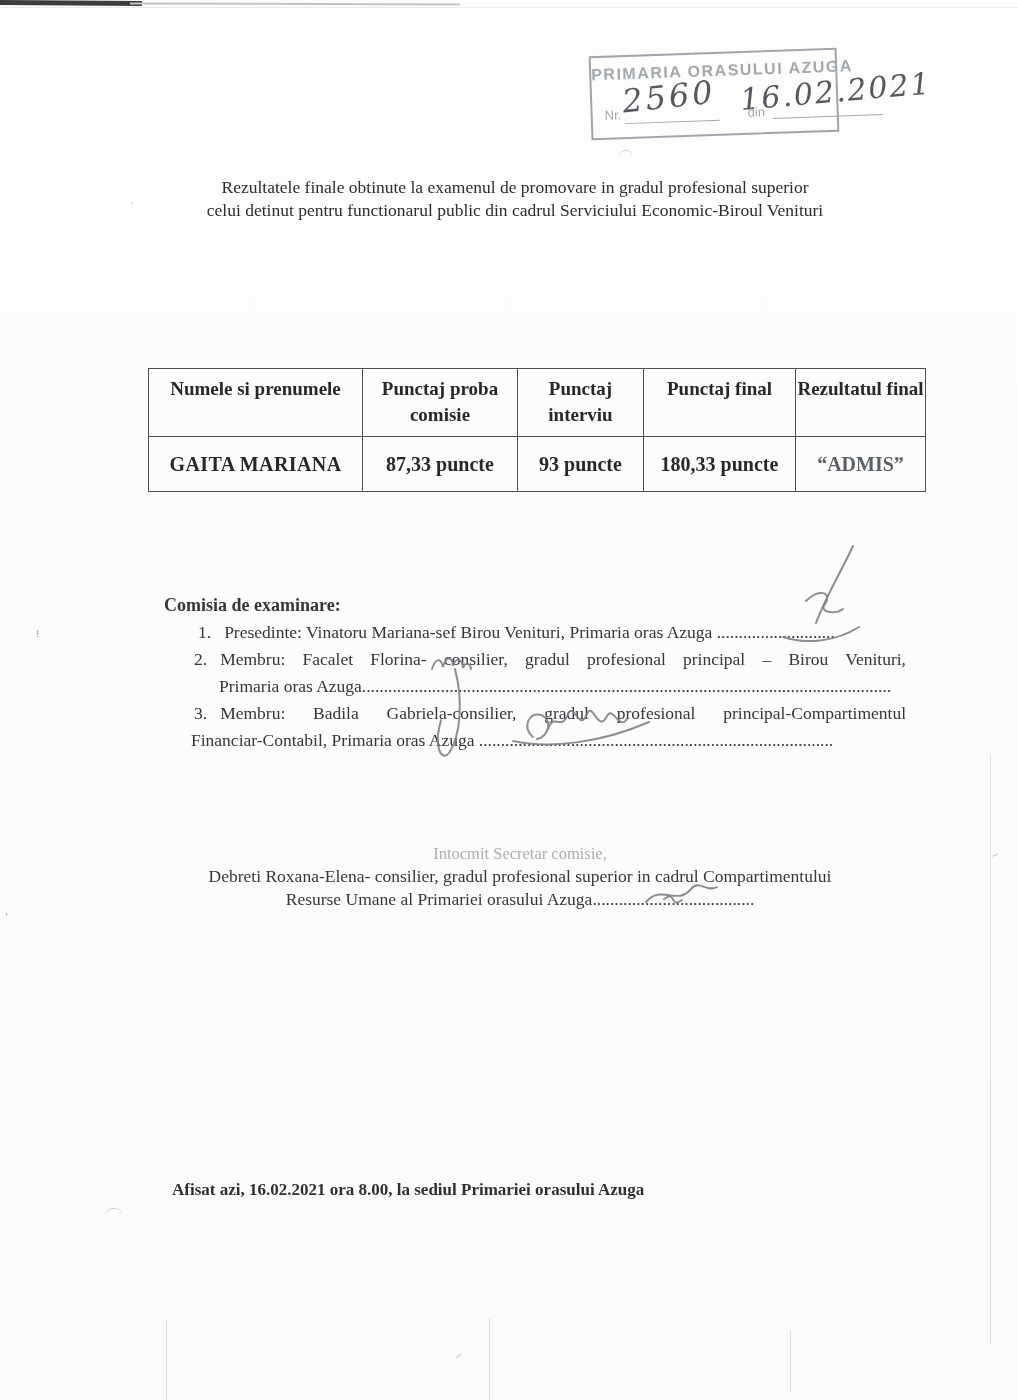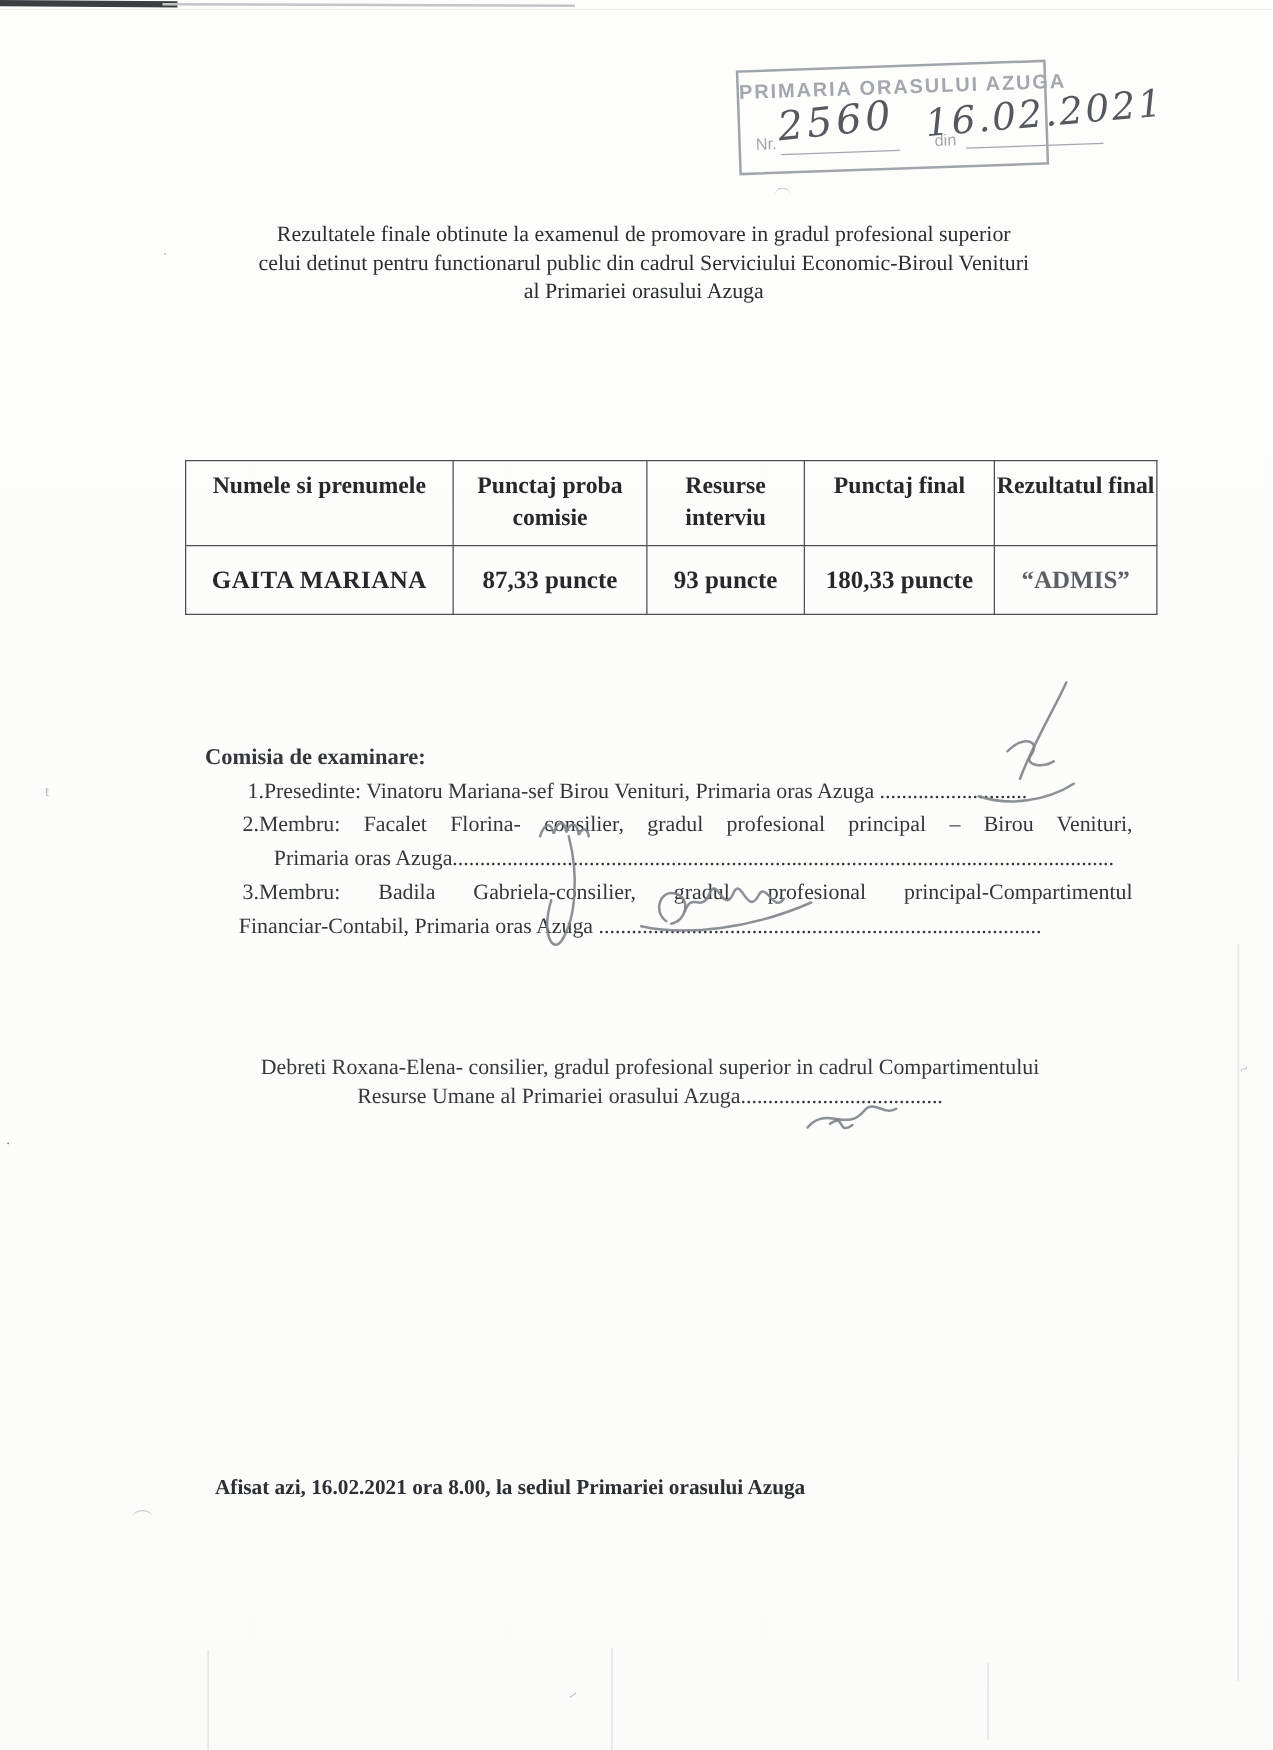--- a/index.html
+++ b/index.html
@@ -70,21 +70,21 @@
     font-weight:normal;font-size:17px;color:#5b5f66;
     vertical-align:top;padding-top:8px;
   }
   tr.hdr{height:68px;} tr.data{height:55px;}
 
   
   .commission{position:absolute;left:164px;top:592px;width:742px;font-size:17.5px;line-height:27px;color:#33363b;}
   .commission-heading{font-weight:bold;font-size:18px;}
   .c-line{display:flex;white-space:nowrap;overflow:hidden;}
   .c-line .num{flex:0 0 auto;}
-  .c-line .txt{flex:1 1 auto;overflow:hidden;}
+  .c-line .txt{flex:1 1 auto;margin-left:13px;overflow:hidden;}
   .just .txt{white-space:normal;text-align:justify;text-align-last:justify;}
   .pl1{padding-left:34px;} .pl2{padding-left:30px;} .pl3{padding-left:55px;} .pl4{padding-left:27px;}
 
   
   .secretary{position:absolute;left:120px;top:842px;width:800px;text-align:center;font-size:17.5px;line-height:23px;color:#34373c;}
   .sec-faded{color:#a9aeb6;filter:blur(.4px);font-size:16.5px;}
 
   
   .footer-line{position:absolute;left:172px;top:1180px;font-weight:bold;font-size:17px;color:#2c2f34;}
 
@@ -120,36 +120,35 @@
       <span class="stamp-din-label">din</span>
       <span class="stamp-line2"></span>
       <span class="hand hand-nr">2560</span>
       <span class="hand hand-date">16.02.2021</span>
     </div>
   </div>
 
   <div class="title-block">
     <div>Rezultatele finale obtinute la examenul de promovare in gradul profesional superior</div>
     <div>celui detinut pentru functionarul public din cadrul Serviciului Economic-Biroul Venituri</div>
-    <div>al Primariei orasului Azuga</div>
   </div>
 
   <table class="results">
     <colgroup>
       <col style="width:214px">
         <col style="width:155px">
         <col style="width:126px">
         <col style="width:152px">
         <col style="width:130px">
     </colgroup>
     <tbody>
         <tr class="hdr">
       <th>Numele si prenumele</th>
       <th>Punctaj proba comisie</th>
-      <th>Resurse interviu</th>
+      <th>Punctaj interviu</th>
       <th>Punctaj final</th>
       <th>Rezultatul final</th>
     </tr>
     <tr class="data">
       <td class="cell-name">GAITA MARIANA</td>
       <td>87,33 puncte</td>
       <td>93 puncte</td>
       <td>180,33 puncte</td>
       <td class="cell-result">“ADMIS”</td>
     </tr>
@@ -172,20 +171,21 @@
     <div class="c-line pl2 just">
       <span class="num">3.</span>
       <span class="txt">Membru: Badila Gabriela-consilier, gradul profesional principal-Compartimentul</span>
     </div>
     <div class="c-line pl4">
       <span class="txt" style="margin-left:0;">Financiar-Contabil, Primaria oras Azuga .................................................................................</span>
     </div>
   </div>
 
   <div class="secretary">
+    <div class="sec-faded">Intocmit Secretar comisie,</div>
     <div>Debreti Roxana-Elena- consilier, gradul profesional superior in cadrul Compartimentului</div>
     <div>Resurse Umane al Primariei orasului Azuga.....................................</div>
   </div>
 
   <div class="footer-line">Afisat azi, 16.02.2021 ora 8.00, la sediul Primariei orasului Azuga</div>
 
   <svg class="sigs" width="1018" height="1400" viewBox="0 0 1018 1400">
 
     <g>
       <path class="sig-stroke" d="M853,546 C844,566 826,596 816,623"></path>

